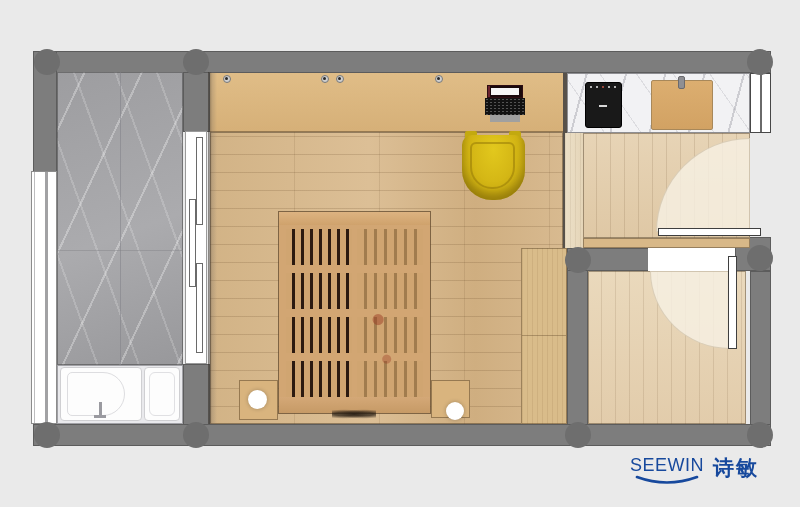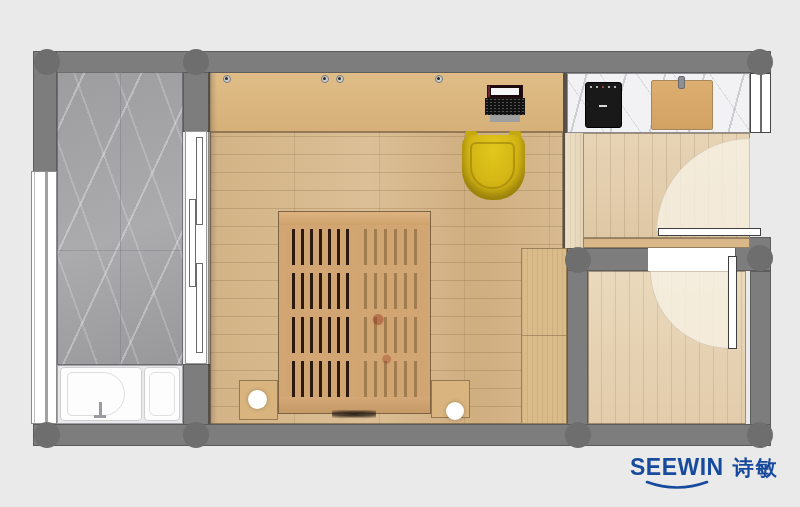--- a/index.html
+++ b/index.html
@@ -58,21 +58,21 @@
       repeating-linear-gradient(0deg, transparent 0 36px, #d2a673 36px 44px),
       repeating-linear-gradient(90deg, #d0a571 0 7px, #a17c4e 7px 10px);}
   .white-fixture{background:#fdfdfd;border:1px solid #cfcfd2;border-radius:4px;}
   .door-leaf{background:#ffffff;border:1px solid #3f3f3f;}
   .swing{background:rgba(247,240,227,.82);border:1px solid rgba(170,150,118,.35);}
   .win{background:#ffffff;border:1px solid #6f6f6f;}
   .lamp{background:#fff;border-radius:50%;box-shadow:0 0 4px rgba(0,0,0,.25);}
   
   .logo-wrap{display:flex;align-items:flex-start;gap:9px;}
   .brand-col{display:flex;flex-direction:column;align-items:center;}
-  .brand{font-size:23px;font-weight:700;letter-spacing:.5px;line-height:1;}
+  .brand{font-size:18px;font-weight:400;letter-spacing:.5px;line-height:1;}
   .cjk{font-size:21px;font-weight:700;line-height:1;margin-top:1px;letter-spacing:2px;}
 </style>
 </head>
 <body>
 
 <div id="plan">
 
   <div class="abs wall" style="left:33px;top:51px;width:738px;height:22px;"></div>
   <div class="abs wall" style="left:33px;top:51px;width:24px;height:121px;"></div>
   <div class="abs wall" style="left:33px;top:424px;width:738px;height:22px;"></div>

